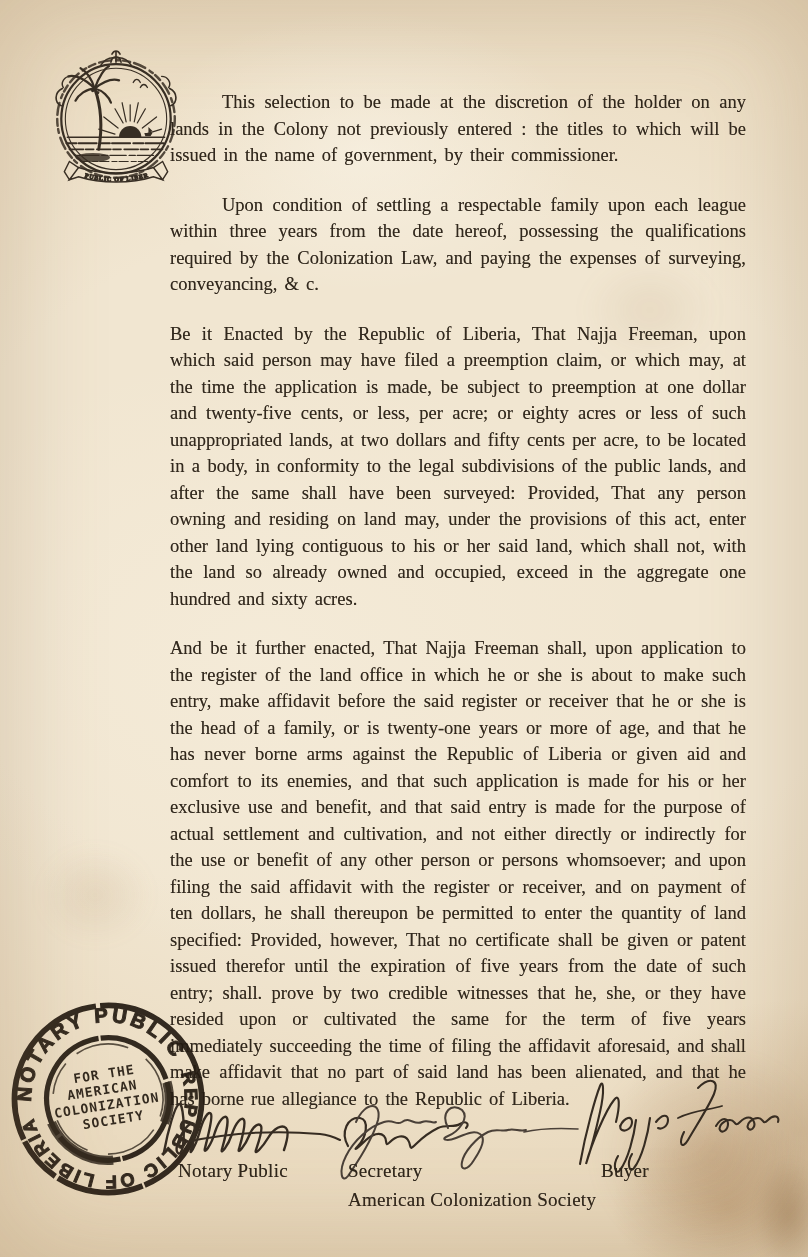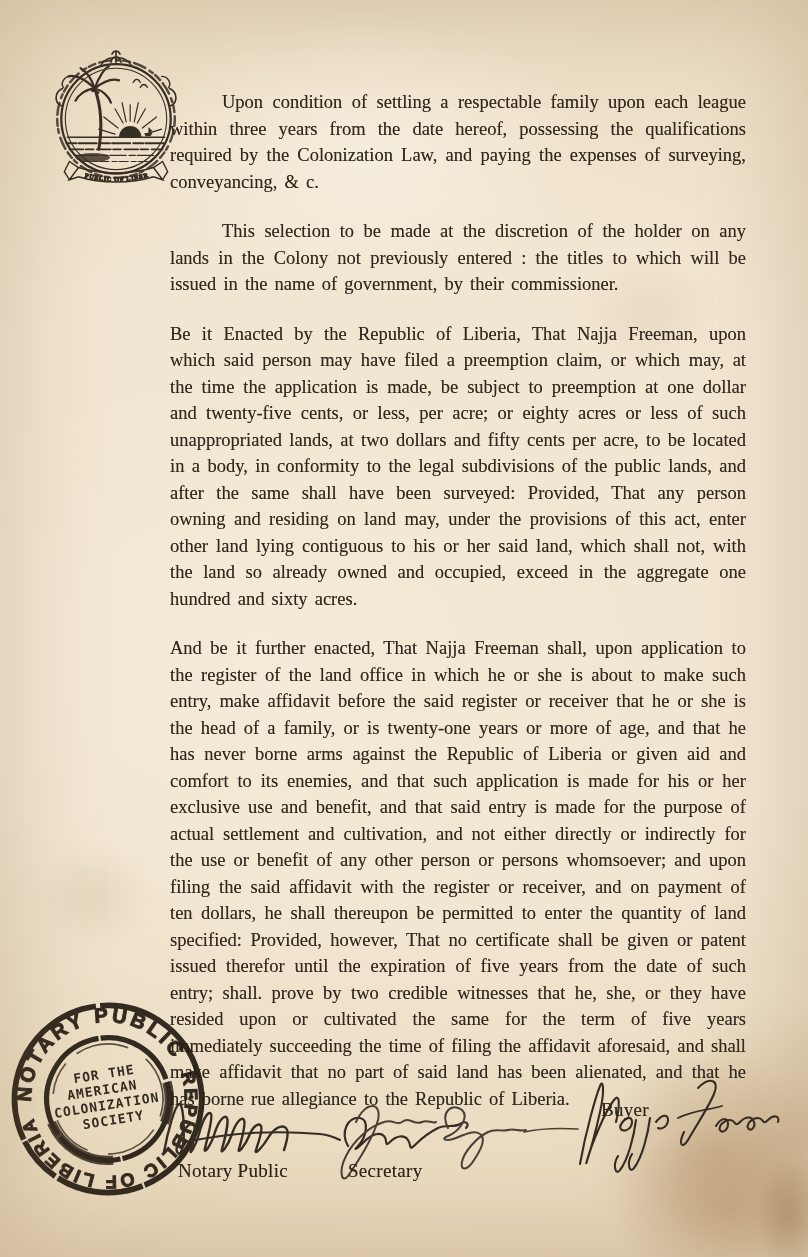--- a/index.html
+++ b/index.html
@@ -56,21 +56,21 @@
   .sig-notary{left:158px;top:1088px;width:330px;height:82px;}
   .sig-secretary{left:336px;top:1082px;width:250px;height:104px;}
   .sig-buyer{left:568px;top:1068px;width:218px;height:112px;}
   .siglabel{
     position:absolute;font-size:19px;color:#2e251b;letter-spacing:.3px;
     text-shadow:0 0 .5px rgba(46,37,27,.5);white-space:nowrap;
   }
   .lbl-notary{left:178px;top:1160px;}
   .lbl-secretary{left:348px;top:1160px;}
   .lbl-acs{left:348px;top:1189px;}
-  .lbl-buyer{left:601px;top:1099px;}
+  .lbl-buyer{left:601px;top:1160px;}
 
   .stamp text{font-family:"Liberation Sans",sans-serif;font-weight:700;fill:currentColor;}
   .stamp .ring-top{font-size:19.5px;letter-spacing:3px;}
   .stamp .ring-bottom{font-size:17.5px;letter-spacing:2.5px;}
   .stamp .center-line{font-family:"DejaVu Sans Mono",monospace;font-size:12.5px;letter-spacing:1px;font-weight:700;}
   .seal text{font-family:"Liberation Serif",serif;fill:currentColor;}
 </style>
 </head>
 <body>
 
@@ -130,22 +130,22 @@
 
     <path d="M38,118 C60,125 90,125 112,118 L121,130 L112,127 C90,134 60,134 38,127 L29,130 Z" stroke-width="1.5"></path>
     <path d="M38,118 L29,112 L24,122 L29,130 M112,118 L121,112 L126,122 L121,130" stroke-width="1.4"></path>
     <path id="sealBanner" d="M42,127 C64,133 86,133 108,127" stroke="none"></path>
     <text font-size="6" letter-spacing="0.8" font-weight="700">
       <textPath href="#sealBanner" startOffset="50%" text-anchor="middle">REPUBLIC OF LIBERIA</textPath>
     </text>
   </svg>
 
   <div class="content">
+    <p class="indent">This selection to be made at the discretion of the holder on any lands in the Colony not previously entered : the titles to which will be issued in the name of government, by their commissioner.</p>
     <p class="indent">Upon condition of settling a respectable family upon each league within three years from the date hereof, possessing the qualifications required by the Colonization Law, and paying the expenses of surveying, conveyancing, &amp; c.</p>
-    <p class="indent">This selection to be made at the discretion of the holder on any lands in the Colony not previously entered : the titles to which will be issued in the name of government, by their commissioner.</p>
     <p>Be it Enacted by the Republic of Liberia,  That Najja Freeman, upon which said person may have filed a preemption claim, or which may, at the time the application is made, be subject to preemption at one dollar and twenty-five cents, or less, per acre; or eighty acres or less of such unappropriated lands, at two dollars and fifty cents per acre, to be located in a body, in conformity to the legal subdivisions of the public lands, and after the same shall have been surveyed: Provided, That any person owning and residing on land may, under the provisions of this act, enter other land lying contiguous to his or her said land, which shall not, with the land so already owned and occupied, exceed in the aggregate one hundred and sixty acres.</p>
     <p>And be it further enacted, That Najja Freeman shall, upon application to the register of the land office in which he or she is about to make such entry, make affidavit before the said register or receiver that he or she is the head of a family, or is twenty-one years or more of age, and that he has never borne arms against the Republic of Liberia or given aid and comfort to its enemies, and that such application is made for his or her exclusive use and benefit, and that said entry is made for the purpose of actual settlement and cultivation, and not either directly or indirectly for the use or benefit of any other person or persons whomsoever; and upon filing the said affidavit with the register or receiver, and on payment of ten dollars, he shall thereupon be permitted to enter the quantity of land specified: Provided, however, That no certificate shall be given or patent issued therefor until the expiration of five years from the date of such entry; shall. prove by two credible witnesses that he, she, or they have resided upon or cultivated the same for the term of five years immediately succeeding the time of filing the affidavit aforesaid, and shall make affidavit that no part of said land has been alienated, and that he has borne rue allegiance to the Republic of Liberia.</p>
   </div>
 
   <svg class="stamp" viewBox="0 0 204 204" fill="none" stroke="currentColor">
     <circle cx="102" cy="102" r="90" stroke-width="5.5" stroke-dasharray="130 2 85 3 45 2 170 4"></circle>
     <circle cx="102" cy="102" r="59" stroke-width="5" stroke-dasharray="95 2 65 3 120 2 80 3"></circle>
     <circle cx="102" cy="102" r="53" stroke-width="1.6" stroke-dasharray="32 14 52 20 42 26" opacity=".8"></circle>
 
     <circle cx="102" cy="102" r="59" stroke-width="9" stroke-dasharray="40 64 74 1000" opacity=".85"></circle>
@@ -182,15 +182,16 @@
     <path d="M68,52 C66,68 60,92 52,102 C48,108 44,98 50,88"></path>
     <path d="M82,50 C80,66 74,90 66,100 C62,106 58,96 64,86"></path>
     <path d="M88,54 C94,46 100,46 100,52 C100,58 94,62 90,60"></path>
     <path d="M130,20 C142,8 152,12 146,26 C140,40 128,58 120,72 C114,82 110,76 116,64"></path>
     <path d="M110,50 C126,42 142,42 154,38" stroke-width="1.8"></path>
     <path d="M148,58 C154,48 160,50 160,56 C160,62 154,66 152,62 C150,58 156,52 162,52 C168,52 166,60 172,54 C178,48 184,48 186,54 C188,60 182,64 180,60 C178,56 184,50 190,50 C196,50 194,58 200,52 C206,46 212,48 210,54"></path>
   </svg>
 
   <div class="siglabel lbl-notary">Notary Public</div>
   <div class="siglabel lbl-secretary">Secretary</div>
+  <div class="siglabel lbl-acs">American Colonization Society</div>
   <div class="siglabel lbl-buyer">Buyer</div>
 
 </div>
 
 </body></html>

